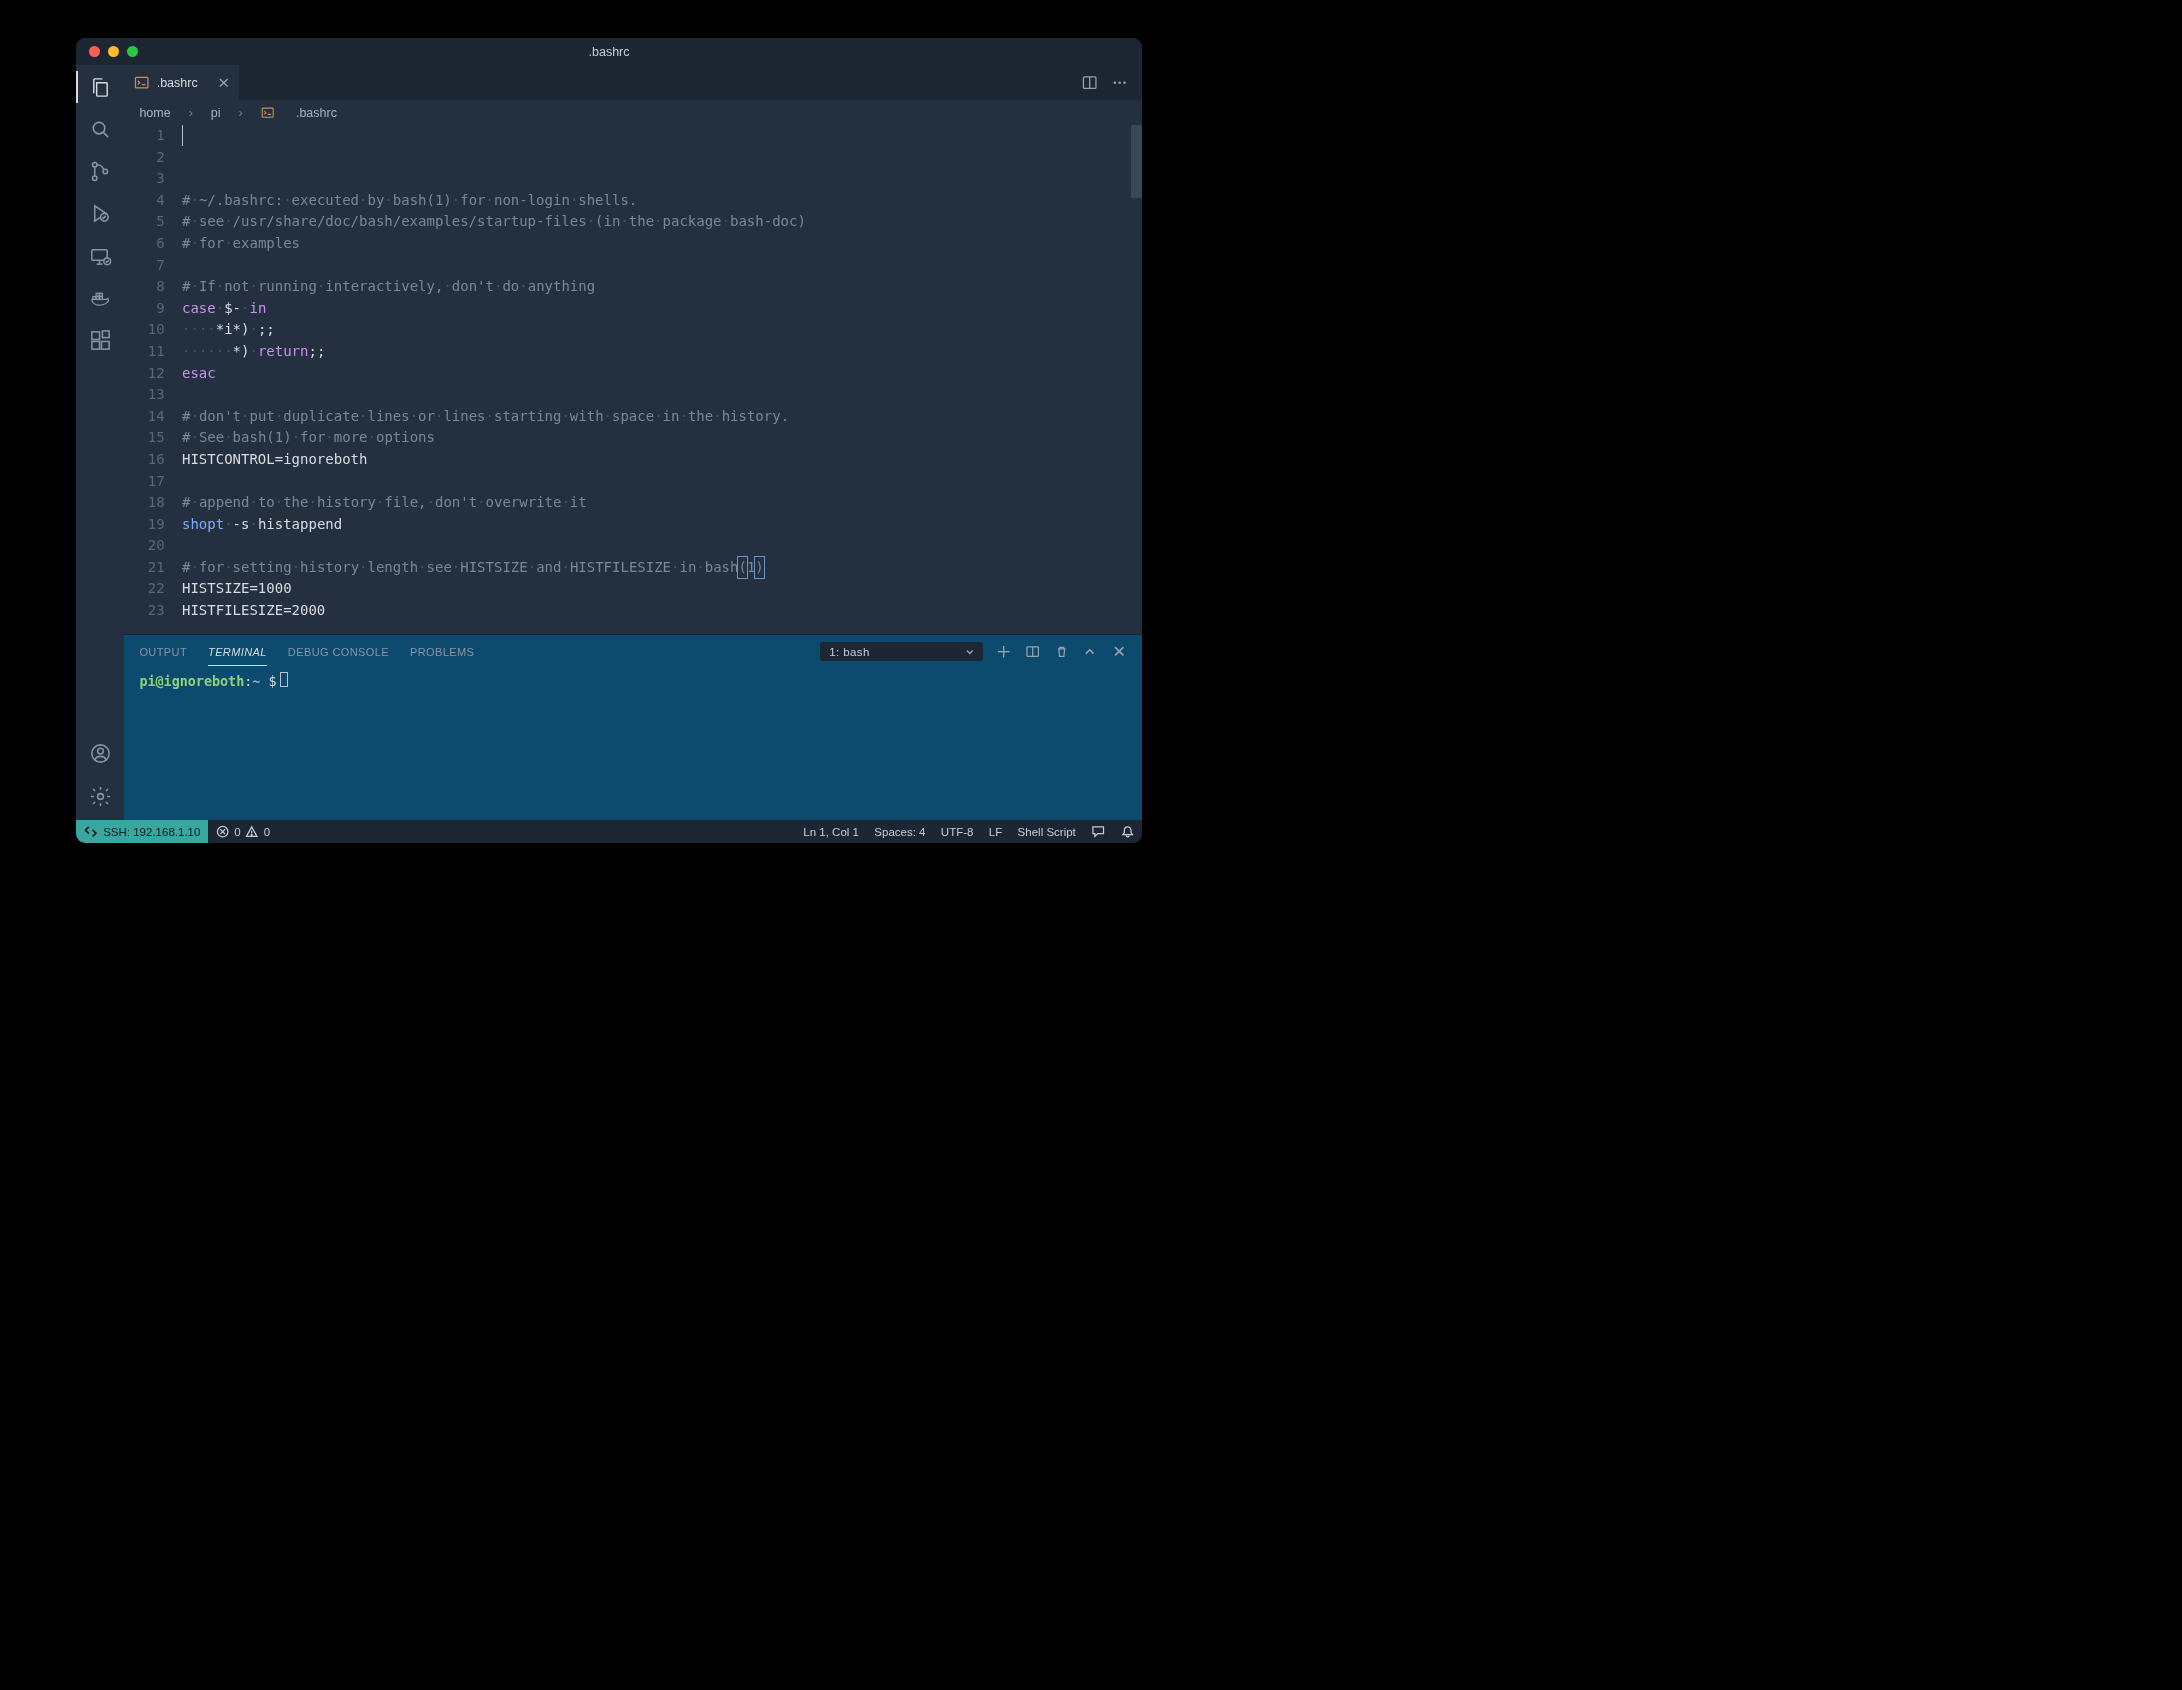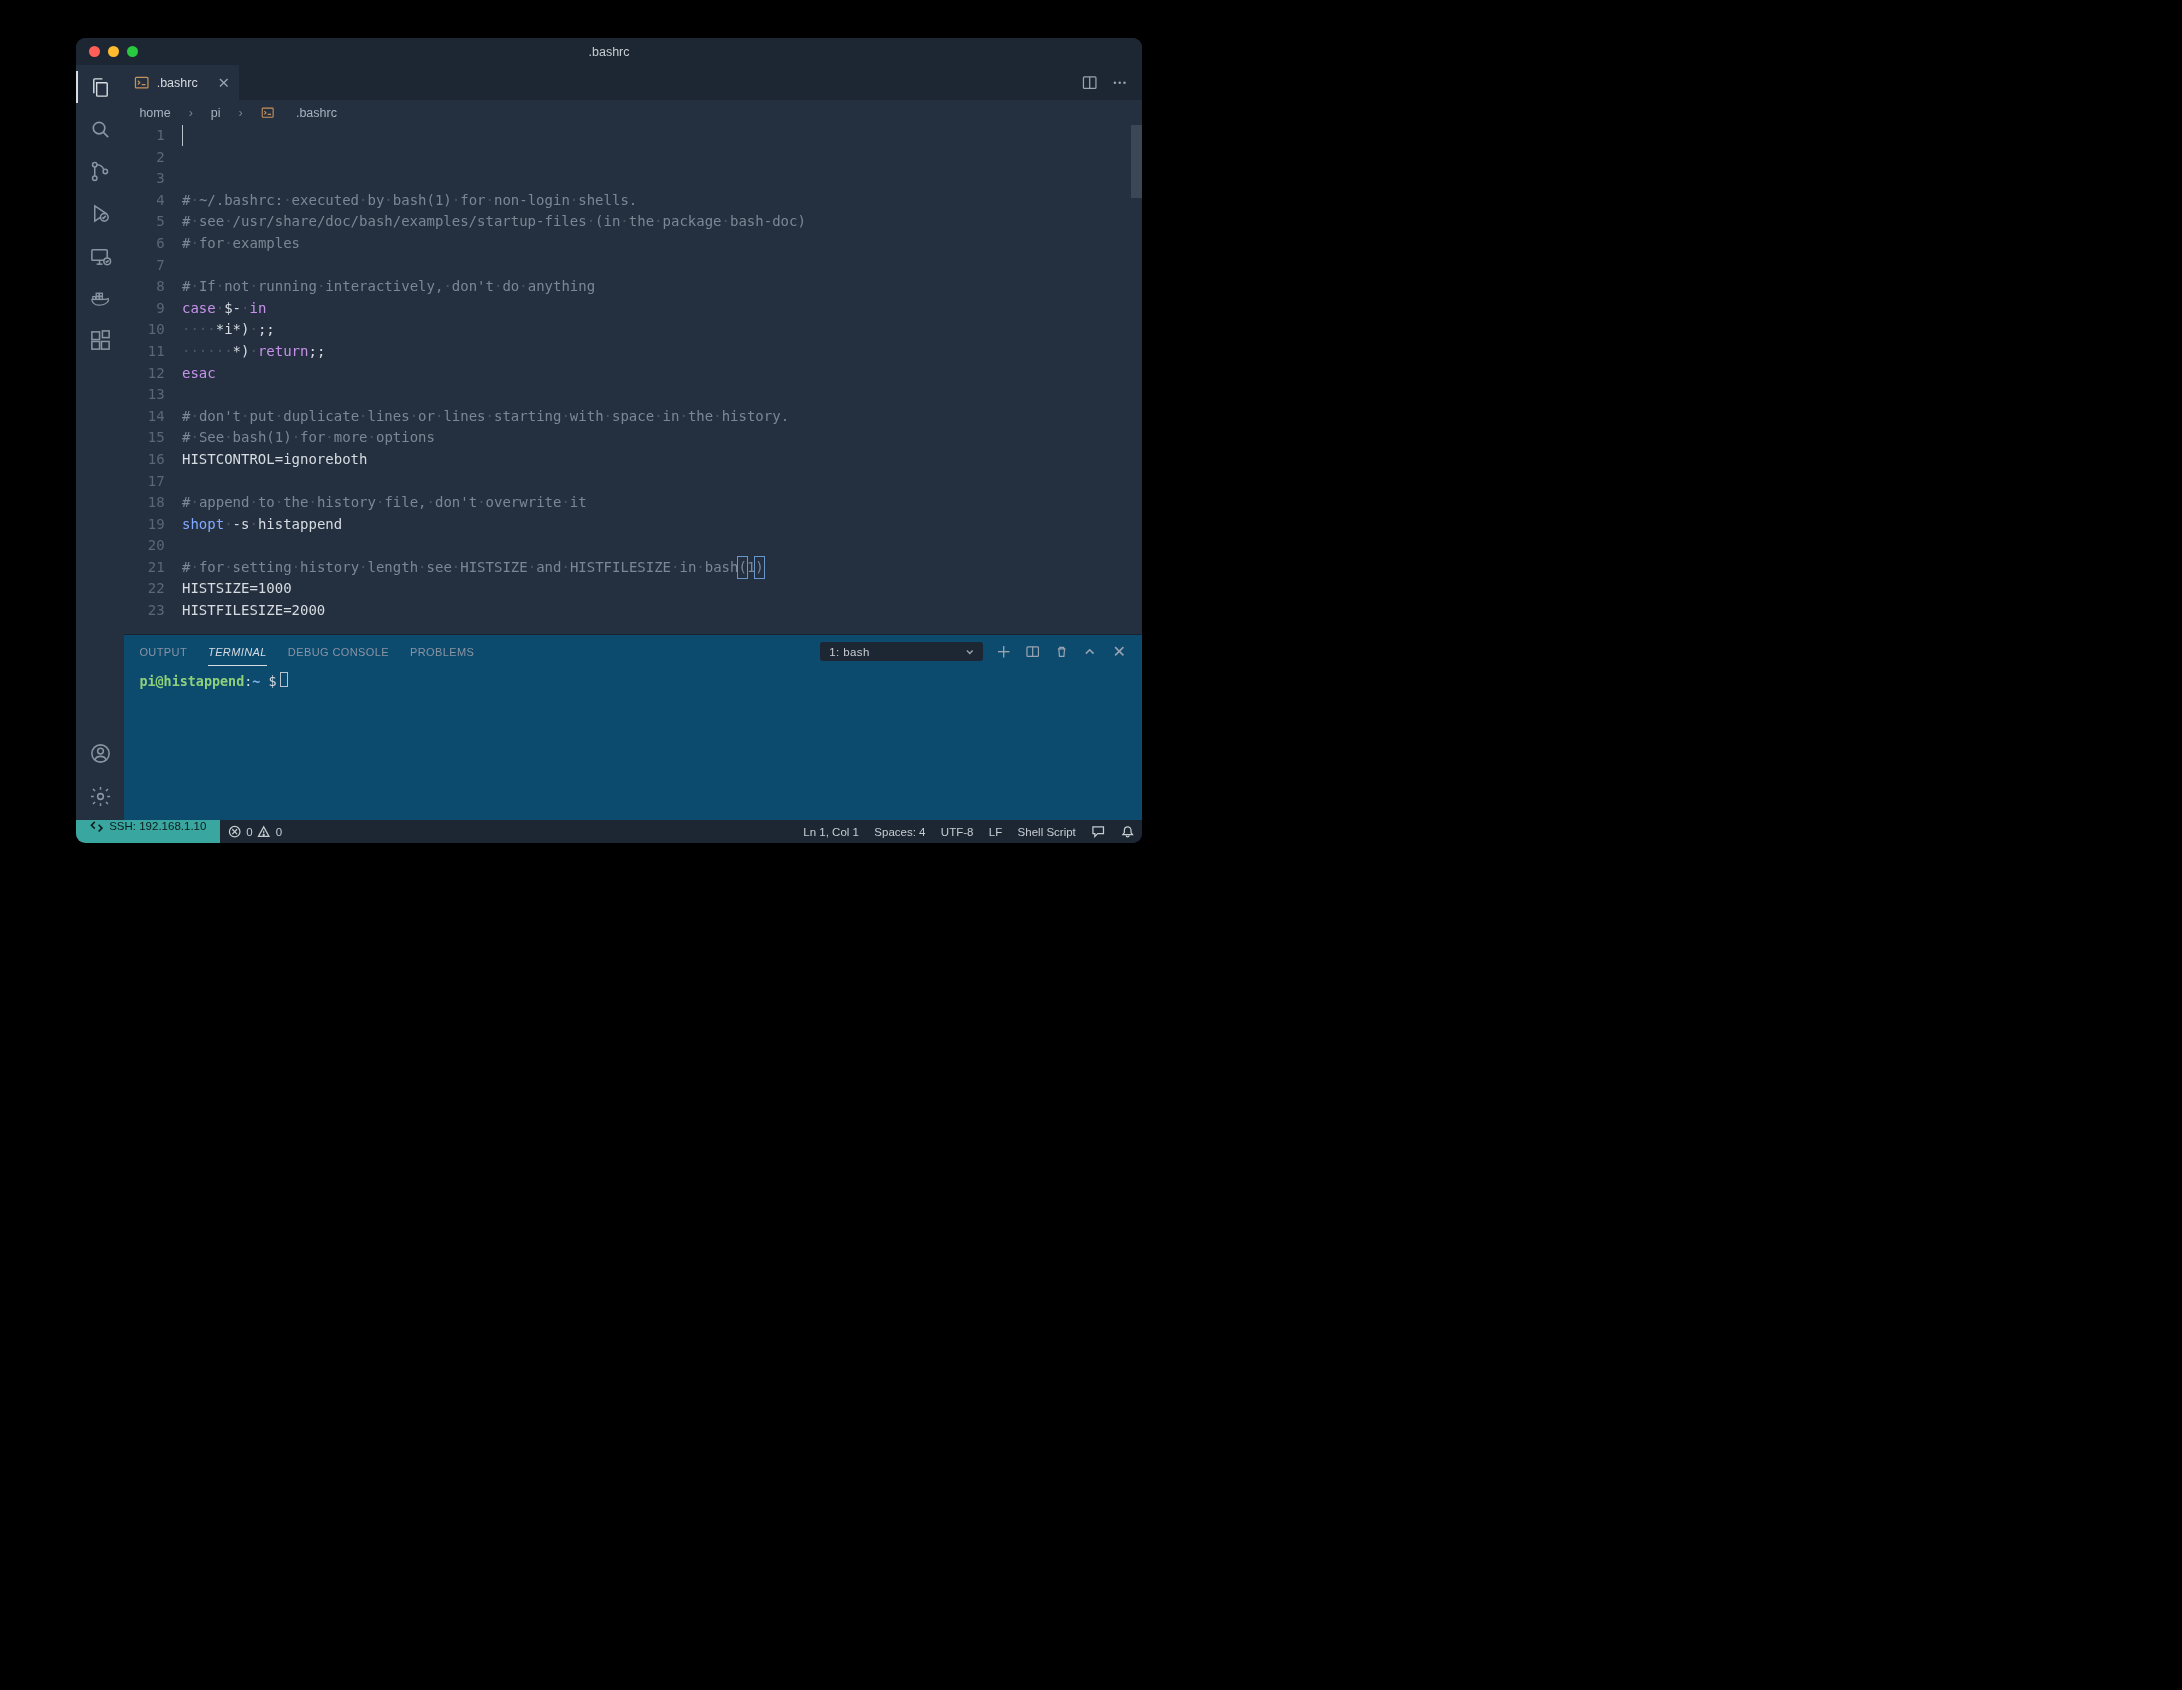--- a/index.html
+++ b/index.html
@@ -262,22 +262,22 @@
     display: flex;
     align-items: center;
     color: #c7ccd1;
     font-size: 11.5px;
     flex-shrink: 0;
   }
   .status-remote {
     background: #3aa6a0;
     height: 100%;
     display: flex;
-    align-items: flex-start;
-    padding: 0 14px;
+    align-items: center;
+    padding: 0 8px;
     color: #0d1a1a;
     gap: 5.8px;
     cursor: pointer;
   }
   .status-item {
     display: flex;
     align-items: center;
     gap: 4.8px;
     padding: 0 7.7px;
     height: 100%;
@@ -492,21 +492,21 @@
             </div>
             <div class="panel-ico">
               <svg width="12.5" height="12.5" viewBox="0 0 12 12" stroke="currentColor" stroke-width="1.5">
                   <line x1="2" y1="2" x2="10" y2="10"></line>
                   <line x1="10" y1="2" x2="2" y2="10"></line>
                 </svg>
             </div>
           </div>
         </div>
         <div class="terminal-body">
-          <span class="term-prompt"><span class="user">pi@histappend</span><span>:</span><span class="path">~</span><span> $</span></span><span class="term-cursor"></span>
+          <span class="term-prompt"><span class="user">pi@ignoreboth</span><span>:</span><span class="path">~</span><span> $</span></span><span class="term-cursor"></span>
         </div>
       </div>
     </div>
   </div>
 
   <div class="status-bar">
     <div class="status-remote">
       <svg width="13.4" height="13.4" viewBox="0 0 14 14" fill="none" stroke="currentColor" stroke-width="1.6">
           <path d="M5 2L1.5 5.5 5 9"></path>
           <path d="M9 5l3.5 3.5L9 12"></path>

